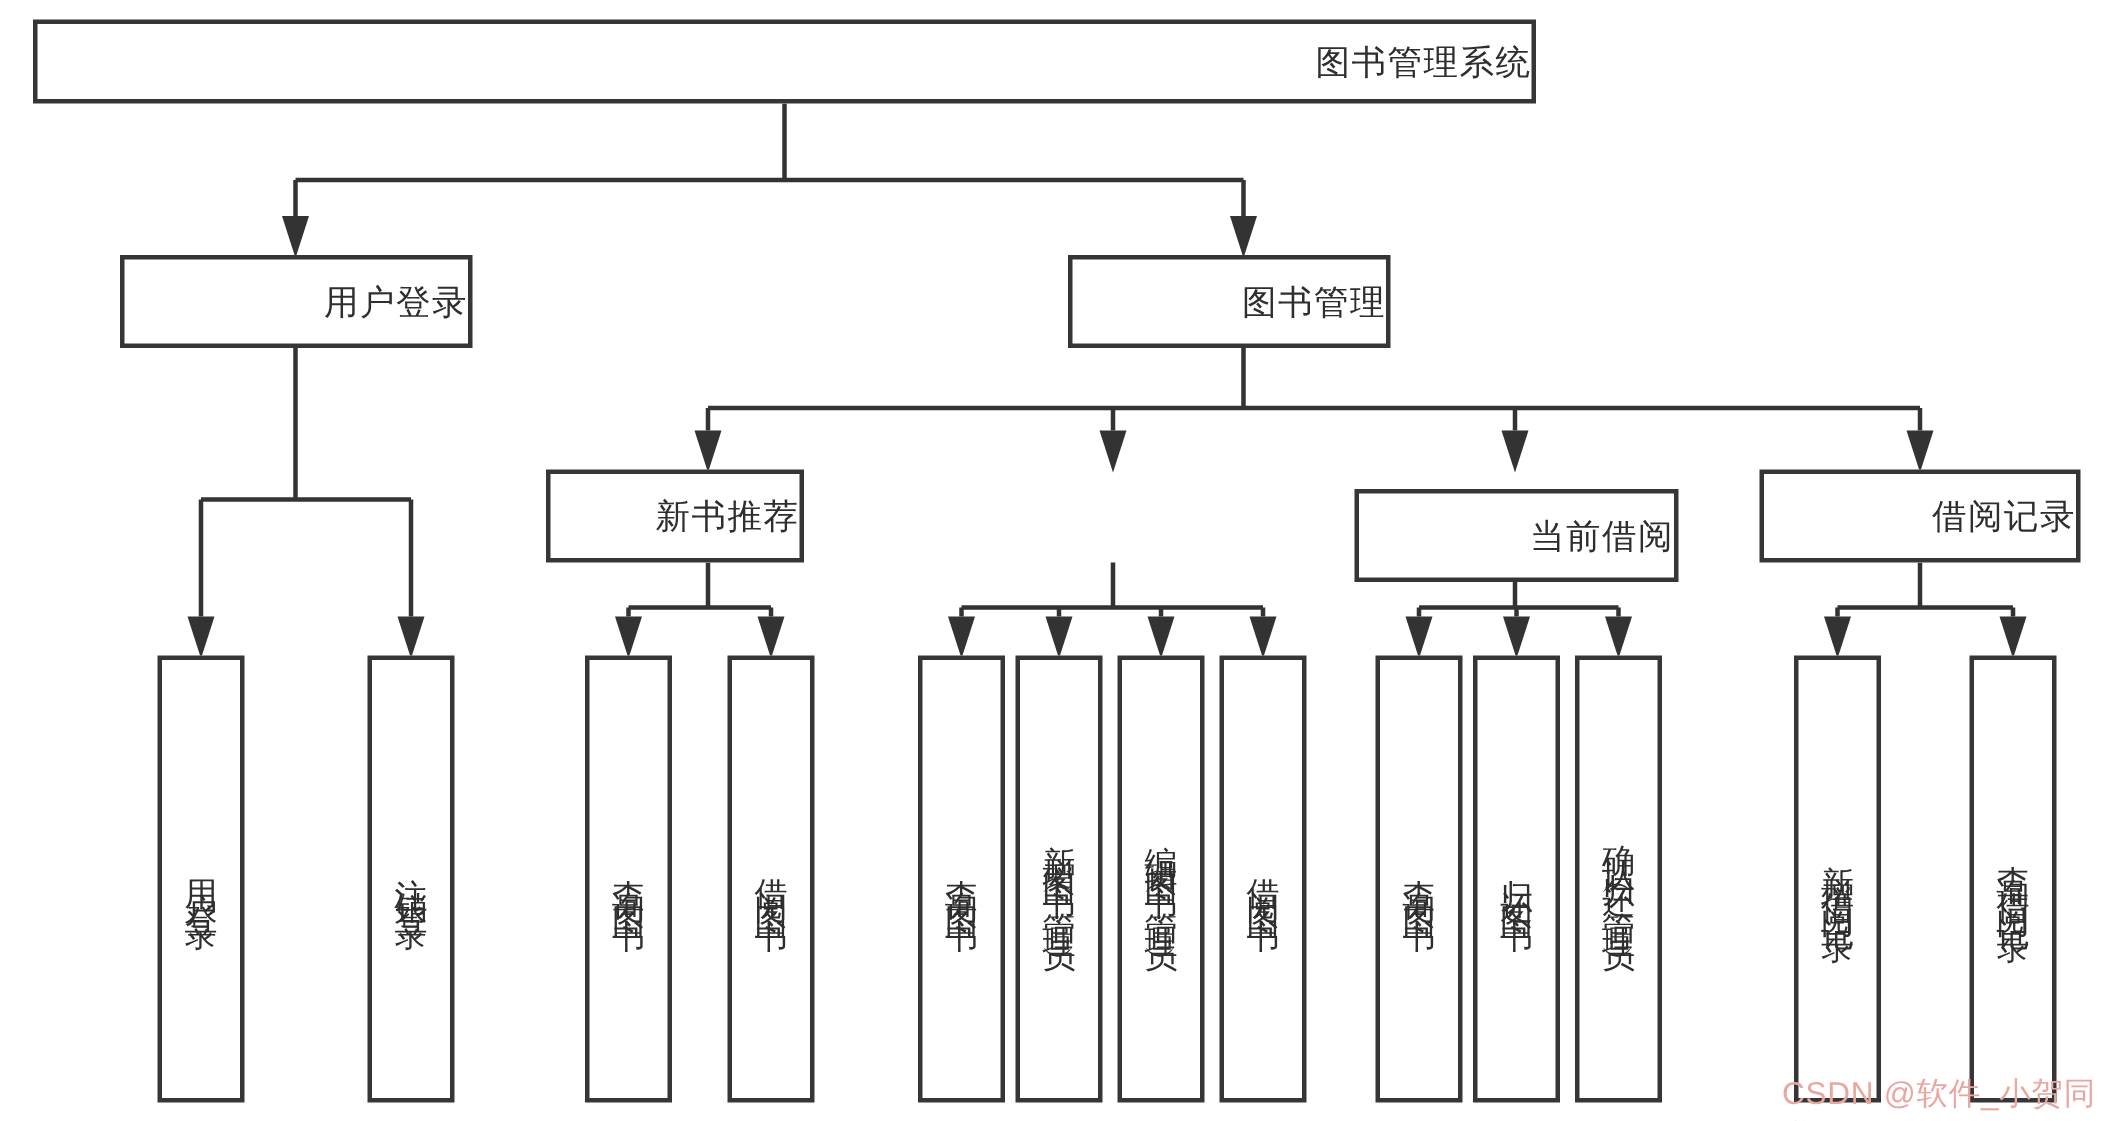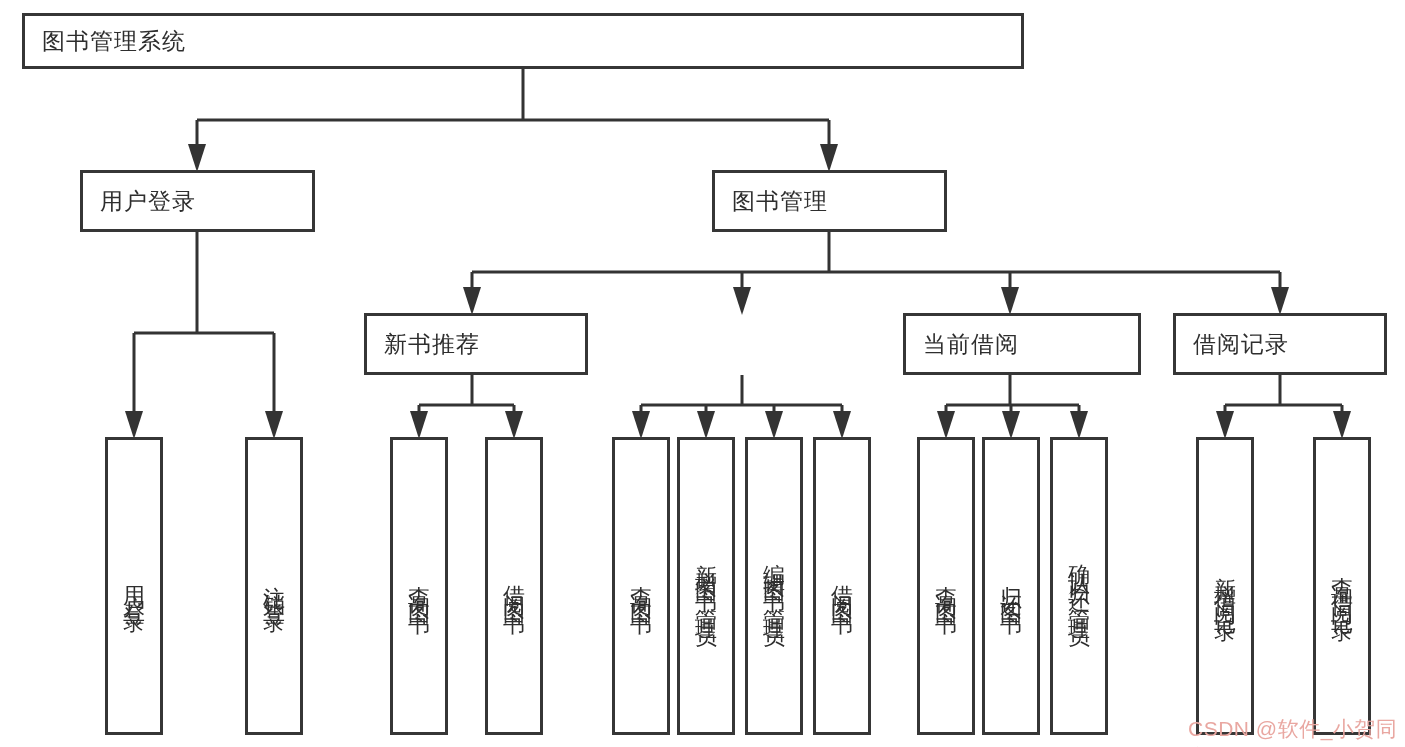--- a/index.html
+++ b/index.html
@@ -3,21 +3,21 @@
 <meta charset="utf-8">
 <style>
   html,body{margin:0;padding:0;background:#ffffff;}
   .stage{
     position:relative;width:1405px;height:747px;background:#ffffff;
     font-family:"Liberation Sans",sans-serif;color:#2e2e2e;overflow:hidden;
   }
   .wires{position:absolute;left:0;top:0;width:1405px;height:747px;z-index:0;}
   .hbox{
     position:absolute;background:#ffffff;border:3px solid #363636;box-sizing:border-box;
-    display:flex;align-items:center;justify-content:flex-start;
+    display:flex;align-items:center;justify-content:flex-end;
     font-size:23px;letter-spacing:1px;z-index:1;padding-left:17px;
   }
   .vbox{
     position:absolute;top:437px;width:58px;height:298px;
     background:#ffffff;border:3px solid #363636;box-sizing:border-box;
     display:flex;align-items:center;justify-content:center;z-index:1;
   }
   .vbox span{
     writing-mode:vertical-rl;text-orientation:mixed;
     font-size:22px;line-height:1;letter-spacing:9px;white-space:nowrap;
@@ -72,28 +72,28 @@
       </g>
   </svg>
 
   <div class="hbox" style="left:22px;top:13px;width:1002px;height:56px">
     <span>图书管理系统</span>
   </div>
 
   <div class="hbox" style="left:80px;top:170px;width:235px;height:62px">
     <span>用户登录</span>
   </div>
-  <div class="hbox" style="left:712px;top:170px;width:235px;height:62px">
+  <div class="hbox" style="left:712px;top:170px;width:215px;height:62px">
     <span>图书管理</span>
   </div>
 
-  <div class="hbox" style="left:364px;top:313px;width:224px;height:62px">
+  <div class="hbox" style="left:364px;top:313px;width:172px;height:62px">
     <span>新书推荐</span>
   </div>
-  <div class="hbox" style="left:903px;top:313px;width:238px;height:62px">
+  <div class="hbox" style="left:903px;top:326px;width:216px;height:62px">
     <span>当前借阅</span>
   </div>
   <div class="hbox" style="left:1173px;top:313px;width:214px;height:62px">
     <span>借阅记录</span>
   </div>
 
   <div class="vbox" style="left:105px">
     <span>用户登录</span>
   </div>
   <div class="vbox" style="left:245px">

